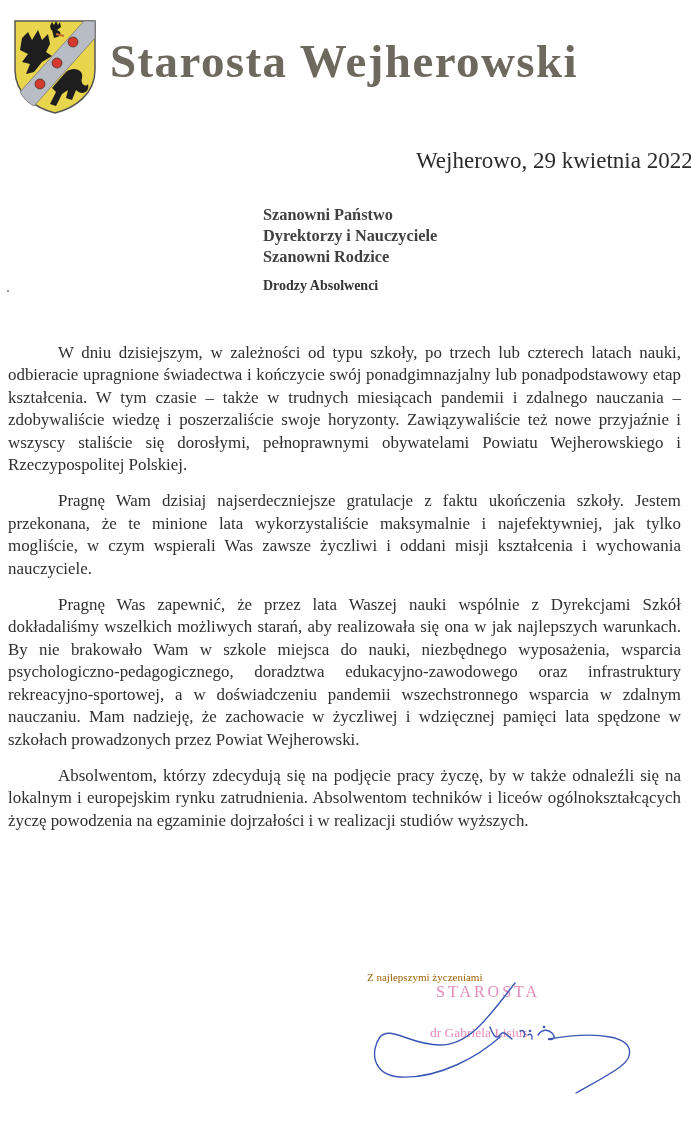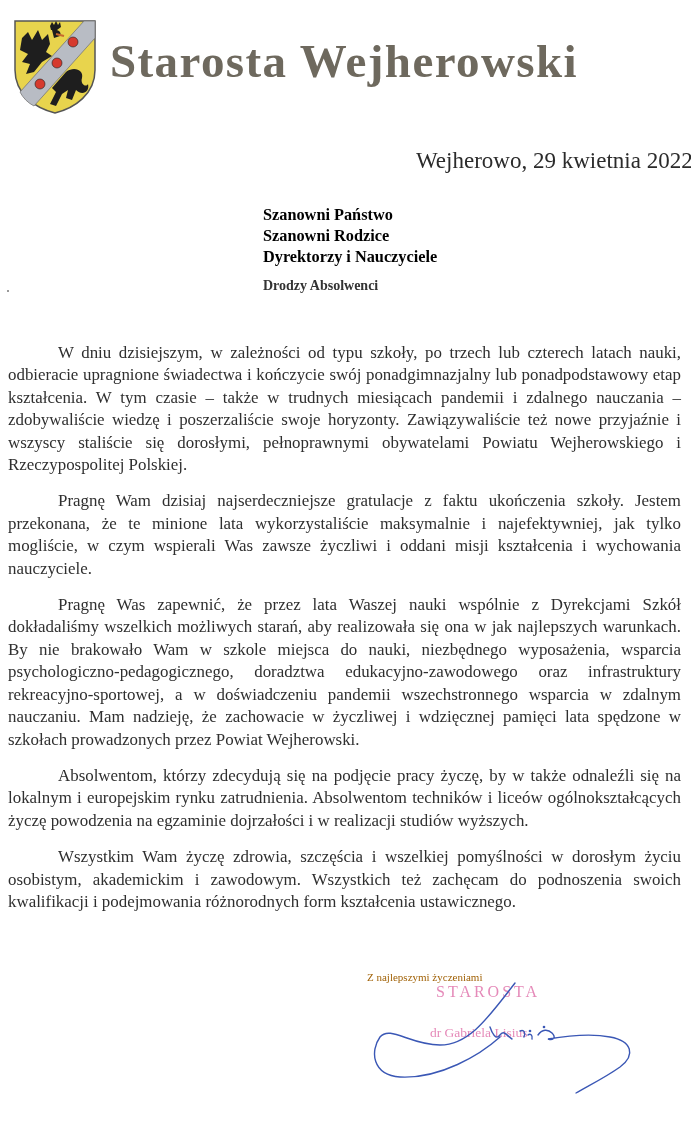--- a/index.html
+++ b/index.html
@@ -49,21 +49,21 @@
       color: #2b2b2b;
       white-space: nowrap;
     }
     .addressees {
       position: absolute;
       left: 263px;
       top: 204px;
       font-weight: bold;
       font-size: 16.3px;
       line-height: 21px;
-      color: #000000;
+      color: #404040;
     }
     .addressees div { white-space: nowrap; }
     .salutation {
       position: absolute;
       left: 263px;
       top: 278px;
       font-weight: bold;
       font-size: 14px;
       color: #333333;
       white-space: nowrap;
@@ -148,34 +148,33 @@
       <circle cx="28" cy="66" r="5"></circle>
     </g>
   </svg>
   <div class="org-title">Starosta Wejherowski</div>
 </div>
 
 <div class="date-line">Wejherowo, 29 kwietnia 2022 r.</div>
 
 <div class="addressees">
   <div>Szanowni Państwo</div>
+  <div>Dyrektorzy i Nauczyciele</div>
   <div>Szanowni Rodzice</div>
-  <div>Dyrektorzy i Nauczyciele</div>
 </div>
 
 <div class="stray-dot"></div>
 
 <div class="salutation">Drodzy Absolwenci</div>
 
 <div class="body">
   <p>W dniu dzisiejszym, w zależności od typu szkoły, po trzech lub czterech latach nauki, odbieracie upragnione świadectwa i kończycie swój ponadgimnazjalny lub ponadpodstawowy etap kształcenia. W tym czasie – także w trudnych miesiącach pandemii i zdalnego nauczania – zdobywaliście wiedzę i poszerzaliście swoje horyzonty. Zawiązywaliście też nowe przyjaźnie i wszyscy staliście się dorosłymi, pełnoprawnymi obywatelami Powiatu Wejherowskiego i Rzeczypospolitej Polskiej.</p>
   <p>Pragnę Wam dzisiaj najserdeczniejsze gratulacje z faktu ukończenia szkoły. Jestem przekonana, że te minione lata wykorzystaliście maksymalnie i najefektywniej, jak tylko mogliście, w czym wspierali Was zawsze życzliwi i oddani misji kształcenia i wychowania nauczyciele.</p>
   <p>Pragnę Was zapewnić, że przez lata Waszej nauki wspólnie z Dyrekcjami Szkół dokładaliśmy wszelkich możliwych starań, aby realizowała się ona w jak najlepszych warunkach. By nie brakowało Wam w szkole miejsca do nauki, niezbędnego wyposażenia, wsparcia psychologiczno-pedagogicznego, doradztwa edukacyjno-zawodowego oraz infrastruktury rekreacyjno-sportowej, a w doświadczeniu pandemii wszechstronnego wsparcia w zdalnym nauczaniu. Mam nadzieję, że zachowacie w życzliwej i wdzięcznej pamięci lata spędzone w szkołach prowadzonych przez Powiat Wejherowski.</p>
   <p>Absolwentom, którzy zdecydują się na podjęcie pracy życzę, by w także odnaleźli się na lokalnym i europejskim rynku zatrudnienia. Absolwentom techników i liceów ogólnokształcących życzę powodzenia na egzaminie dojrzałości i w realizacji studiów wyższych.</p>
-  <p>Wszystkim Wam życzę zdrowia, szczęścia i wszelkiej pomyślności w dorosłym życiu osobistym, akademickim i zawodowym. Wszystkich też zachęcam do podnoszenia swoich kwalifikacji i podejmowania różnorodnych form kształcenia ustawicznego.</p>
 </div>
 
 <div class="closing">Z najlepszymi życzeniami</div>
 
 <div class="stamp-title">STAROSTA</div>
 <div class="stamp-name">dr Gabriela Lisius</div>
 
 <svg class="signature" viewBox="0 0 270 140" xmlns="http://www.w3.org/2000/svg">
   <g fill="none" stroke="#3a57b5" stroke-width="1.4" stroke-linecap="round">
     <path d="M145 8 C120 40 100 70 70 70 C40 70 20 50 10 62 C0 76 2 100 30 102 C70 104 110 80 130 62"></path>

